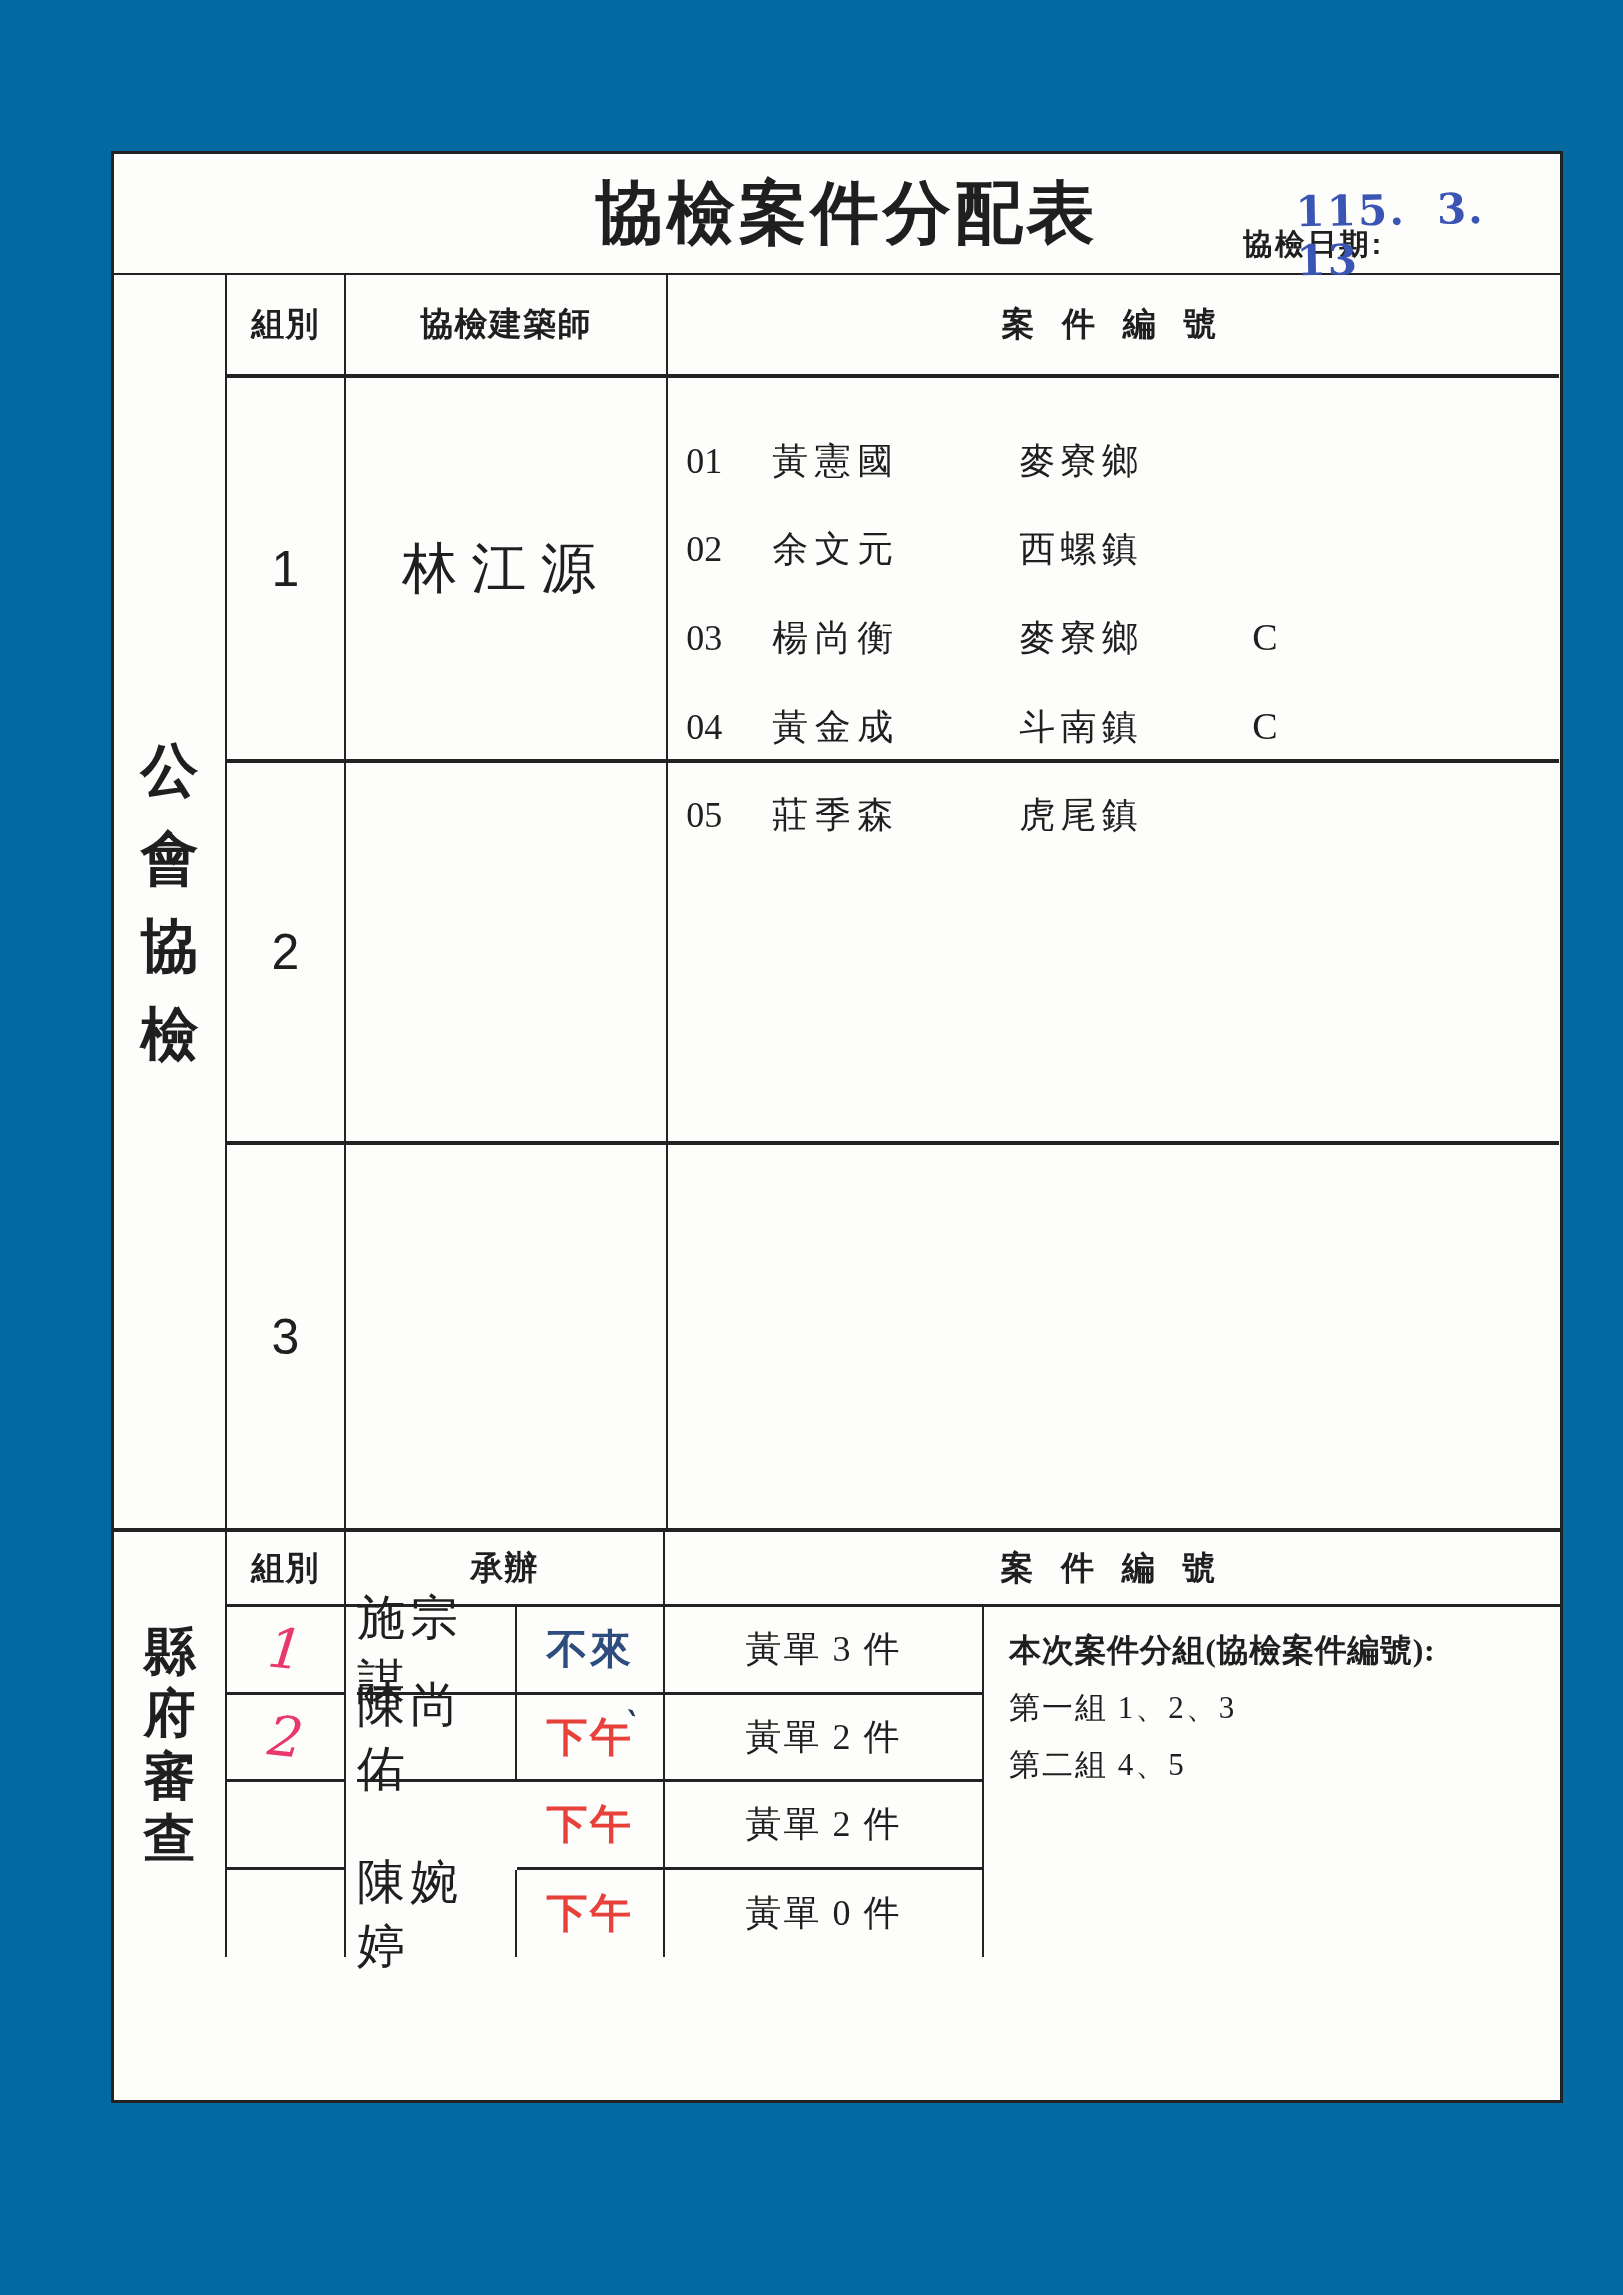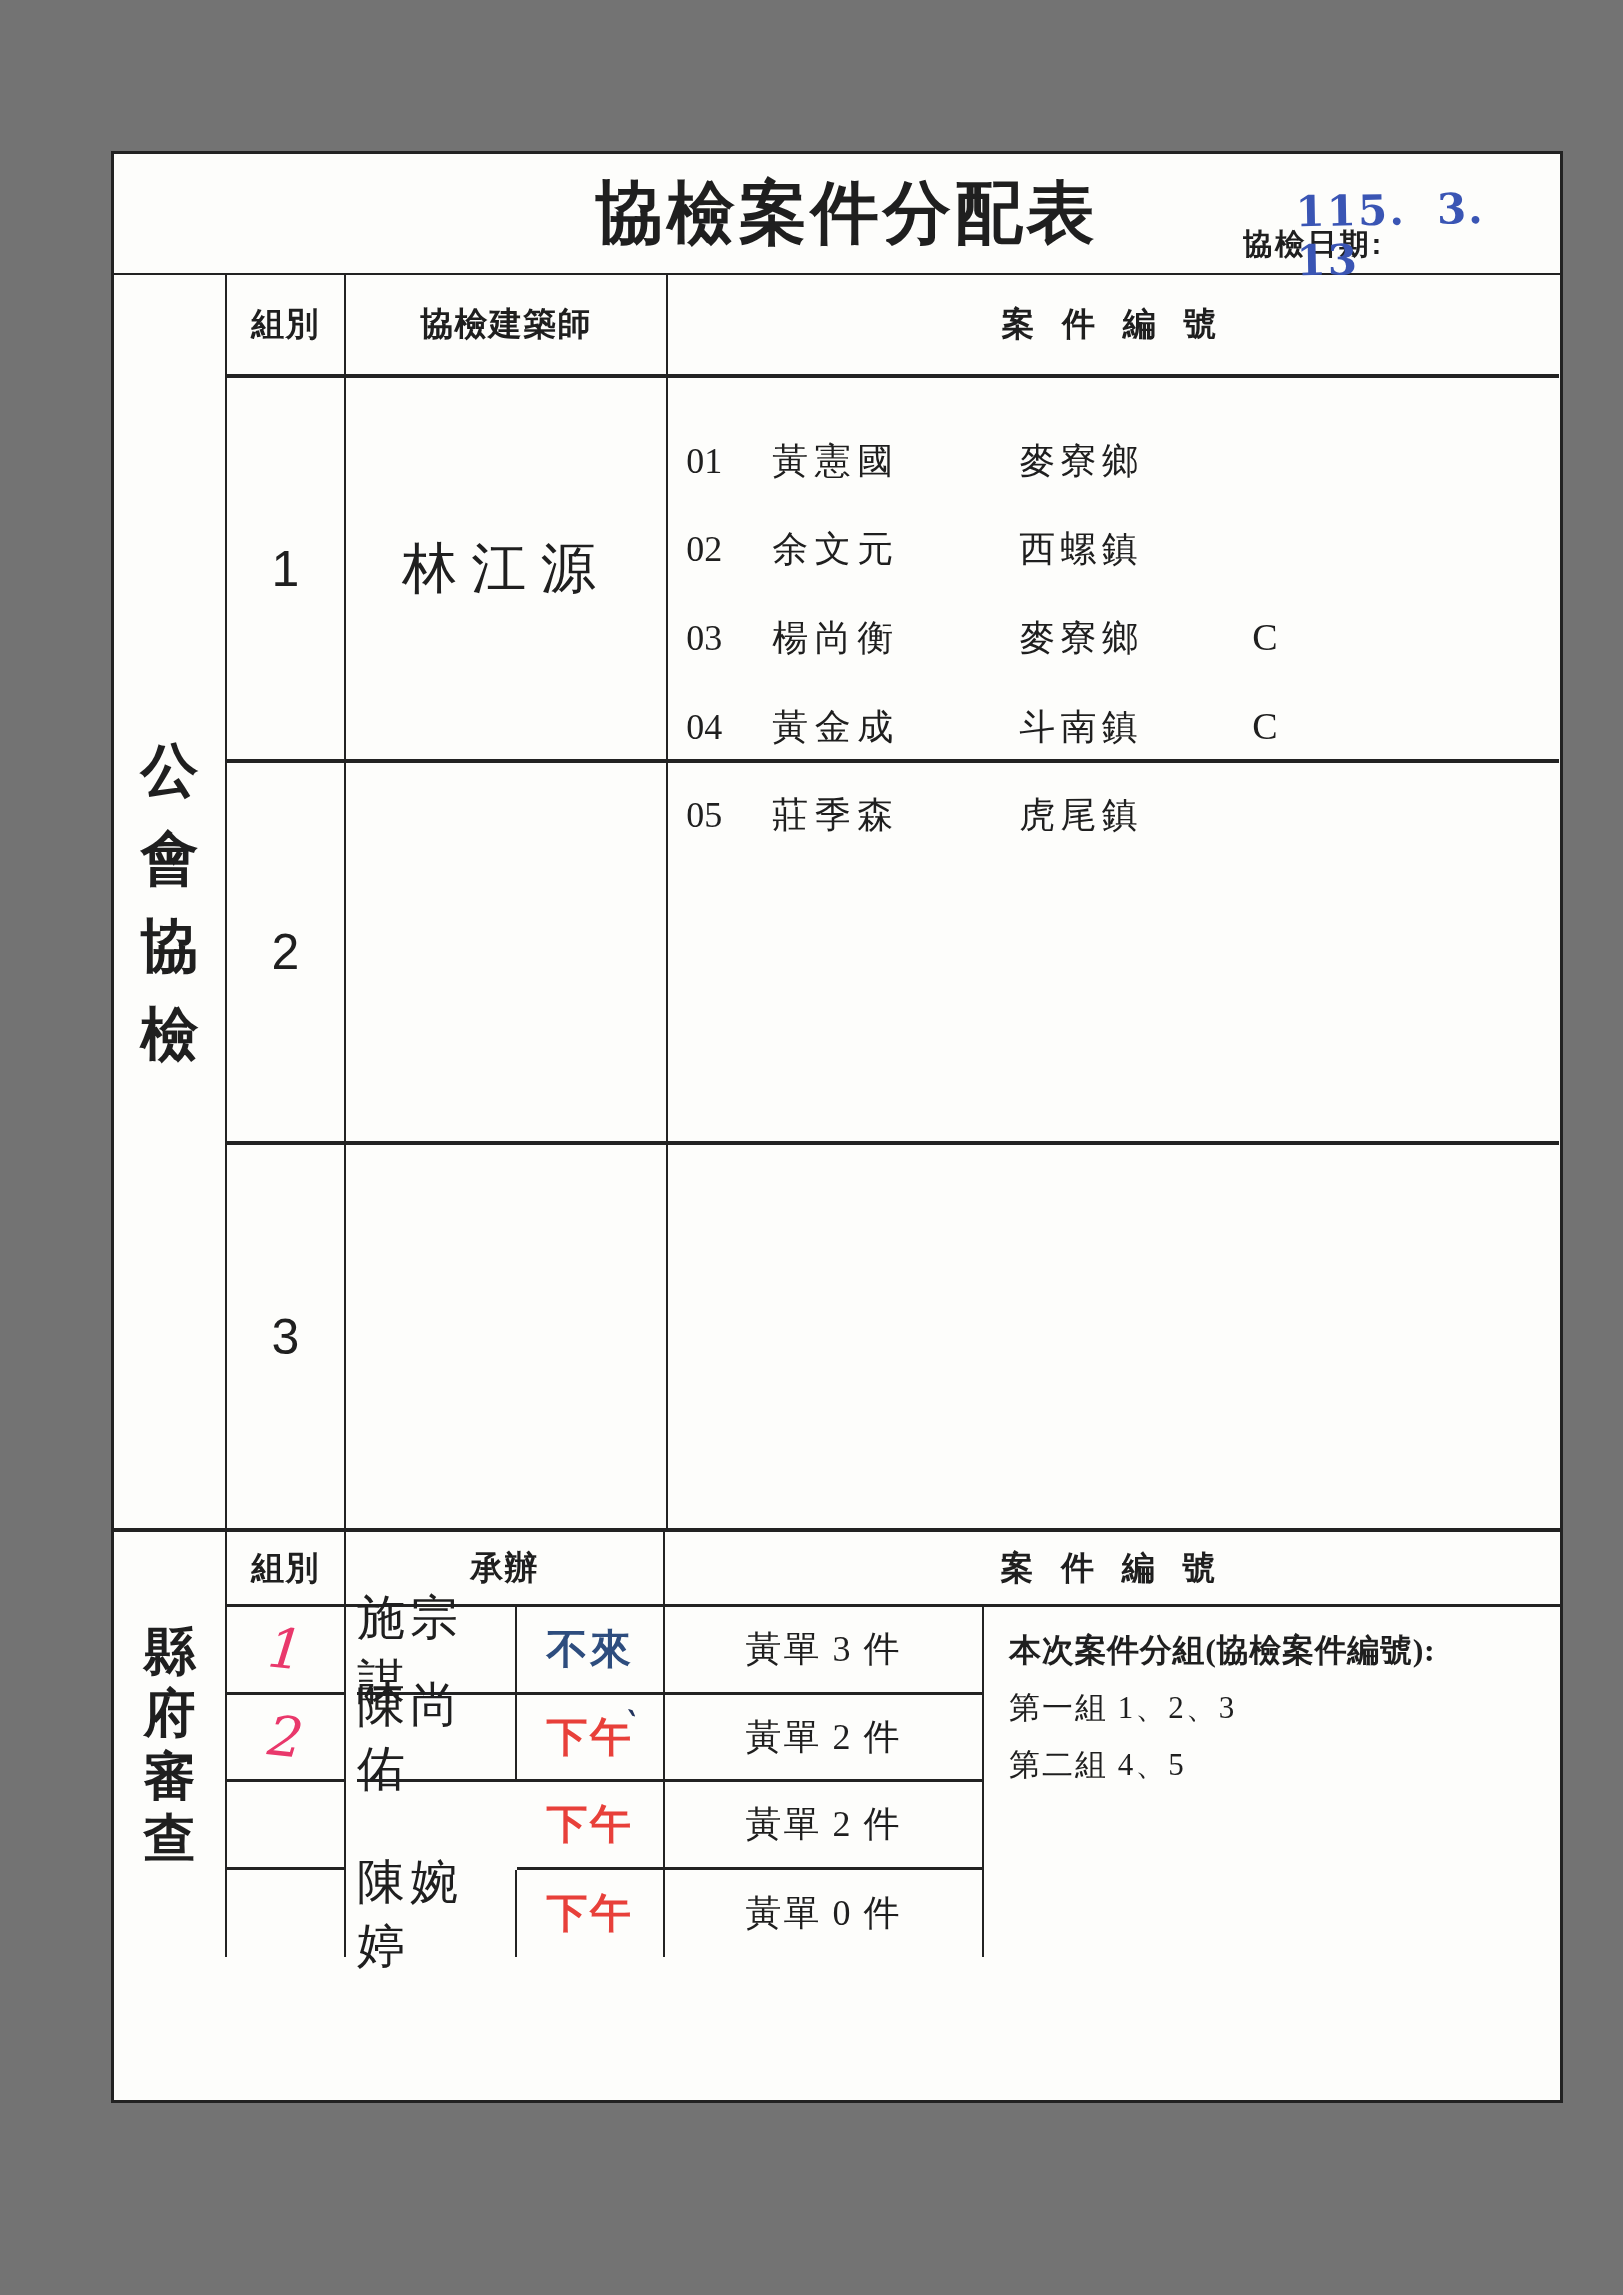--- a/index.html
+++ b/index.html
@@ -1,19 +1,19 @@
 <!DOCTYPE html>
 <html style="font-size:10.5px"><head>
 <meta charset="utf-8">
 <style>
   html,body{margin:0;padding:0;background:#e8e8e6;}
   .page{
     position:relative;
     width:1623px;height:2295px;
-    background:#737373;
+    background:#0369a1;
     overflow:hidden;
     color:#1f1f1f;
     font-family:"Liberation Sans","DejaVu Sans",sans-serif;
   }
   .f-serif{font-family:"Liberation Serif","DejaVu Serif",serif;}
   .f-sans{font-family:"Liberation Sans","DejaVu Sans",sans-serif;}
 
   .sheet{
     position:absolute;left:111px;top:151px;
     width:1452px;height:1952px;

